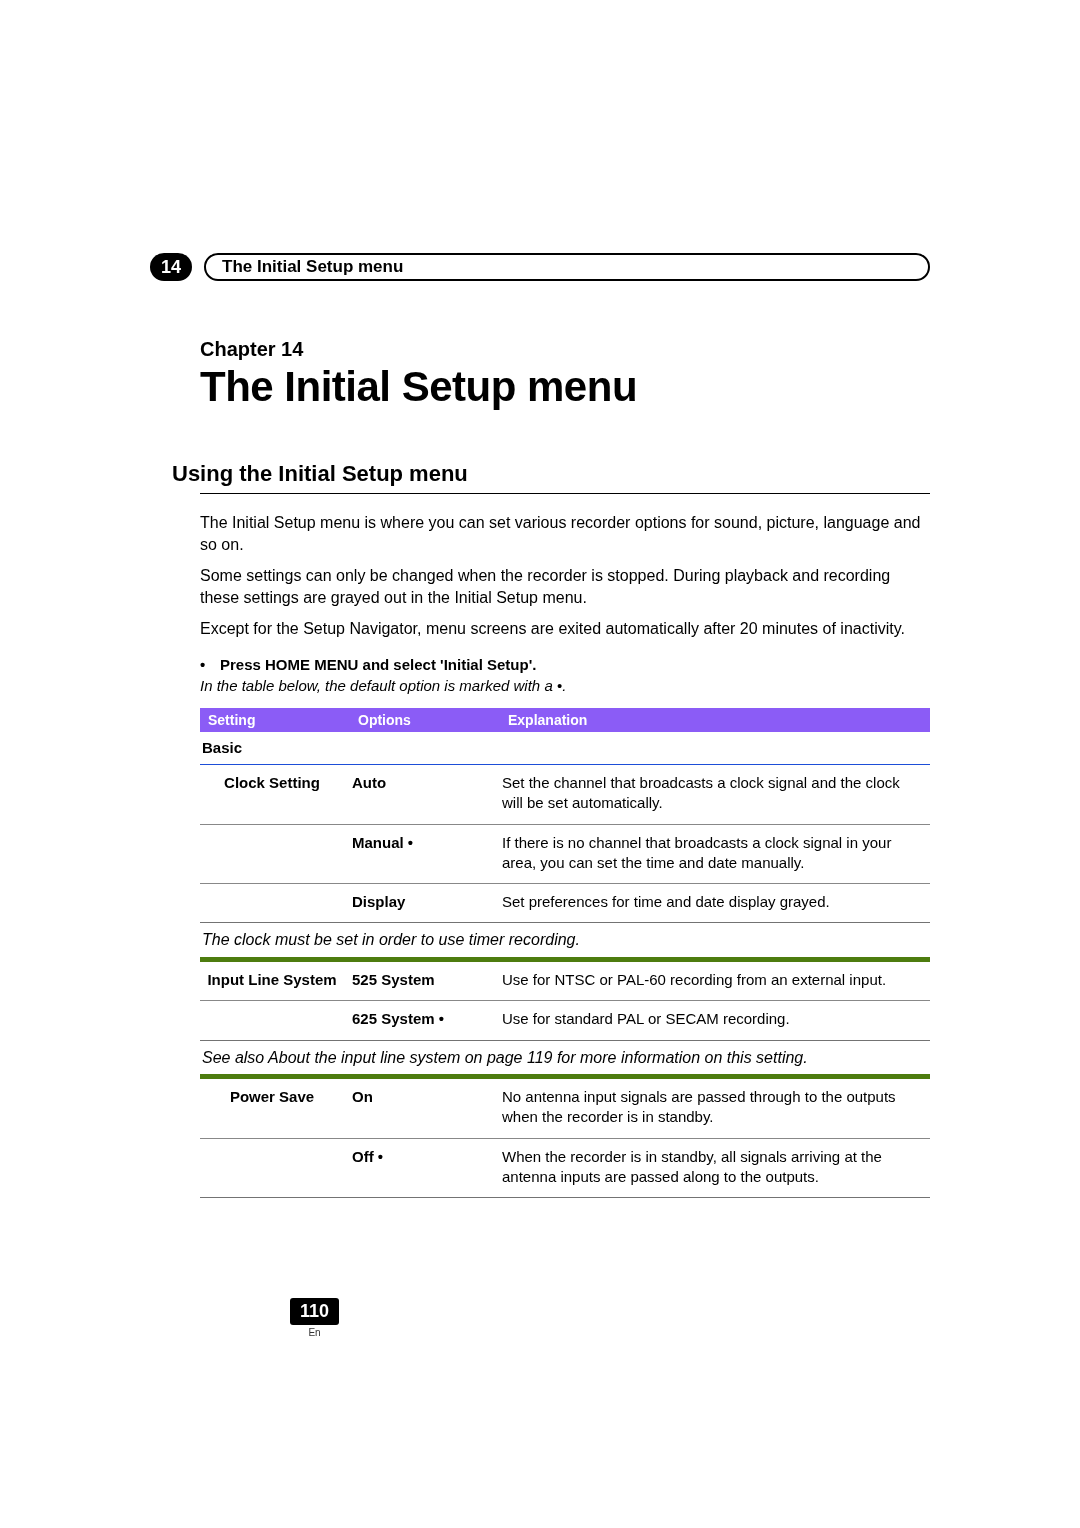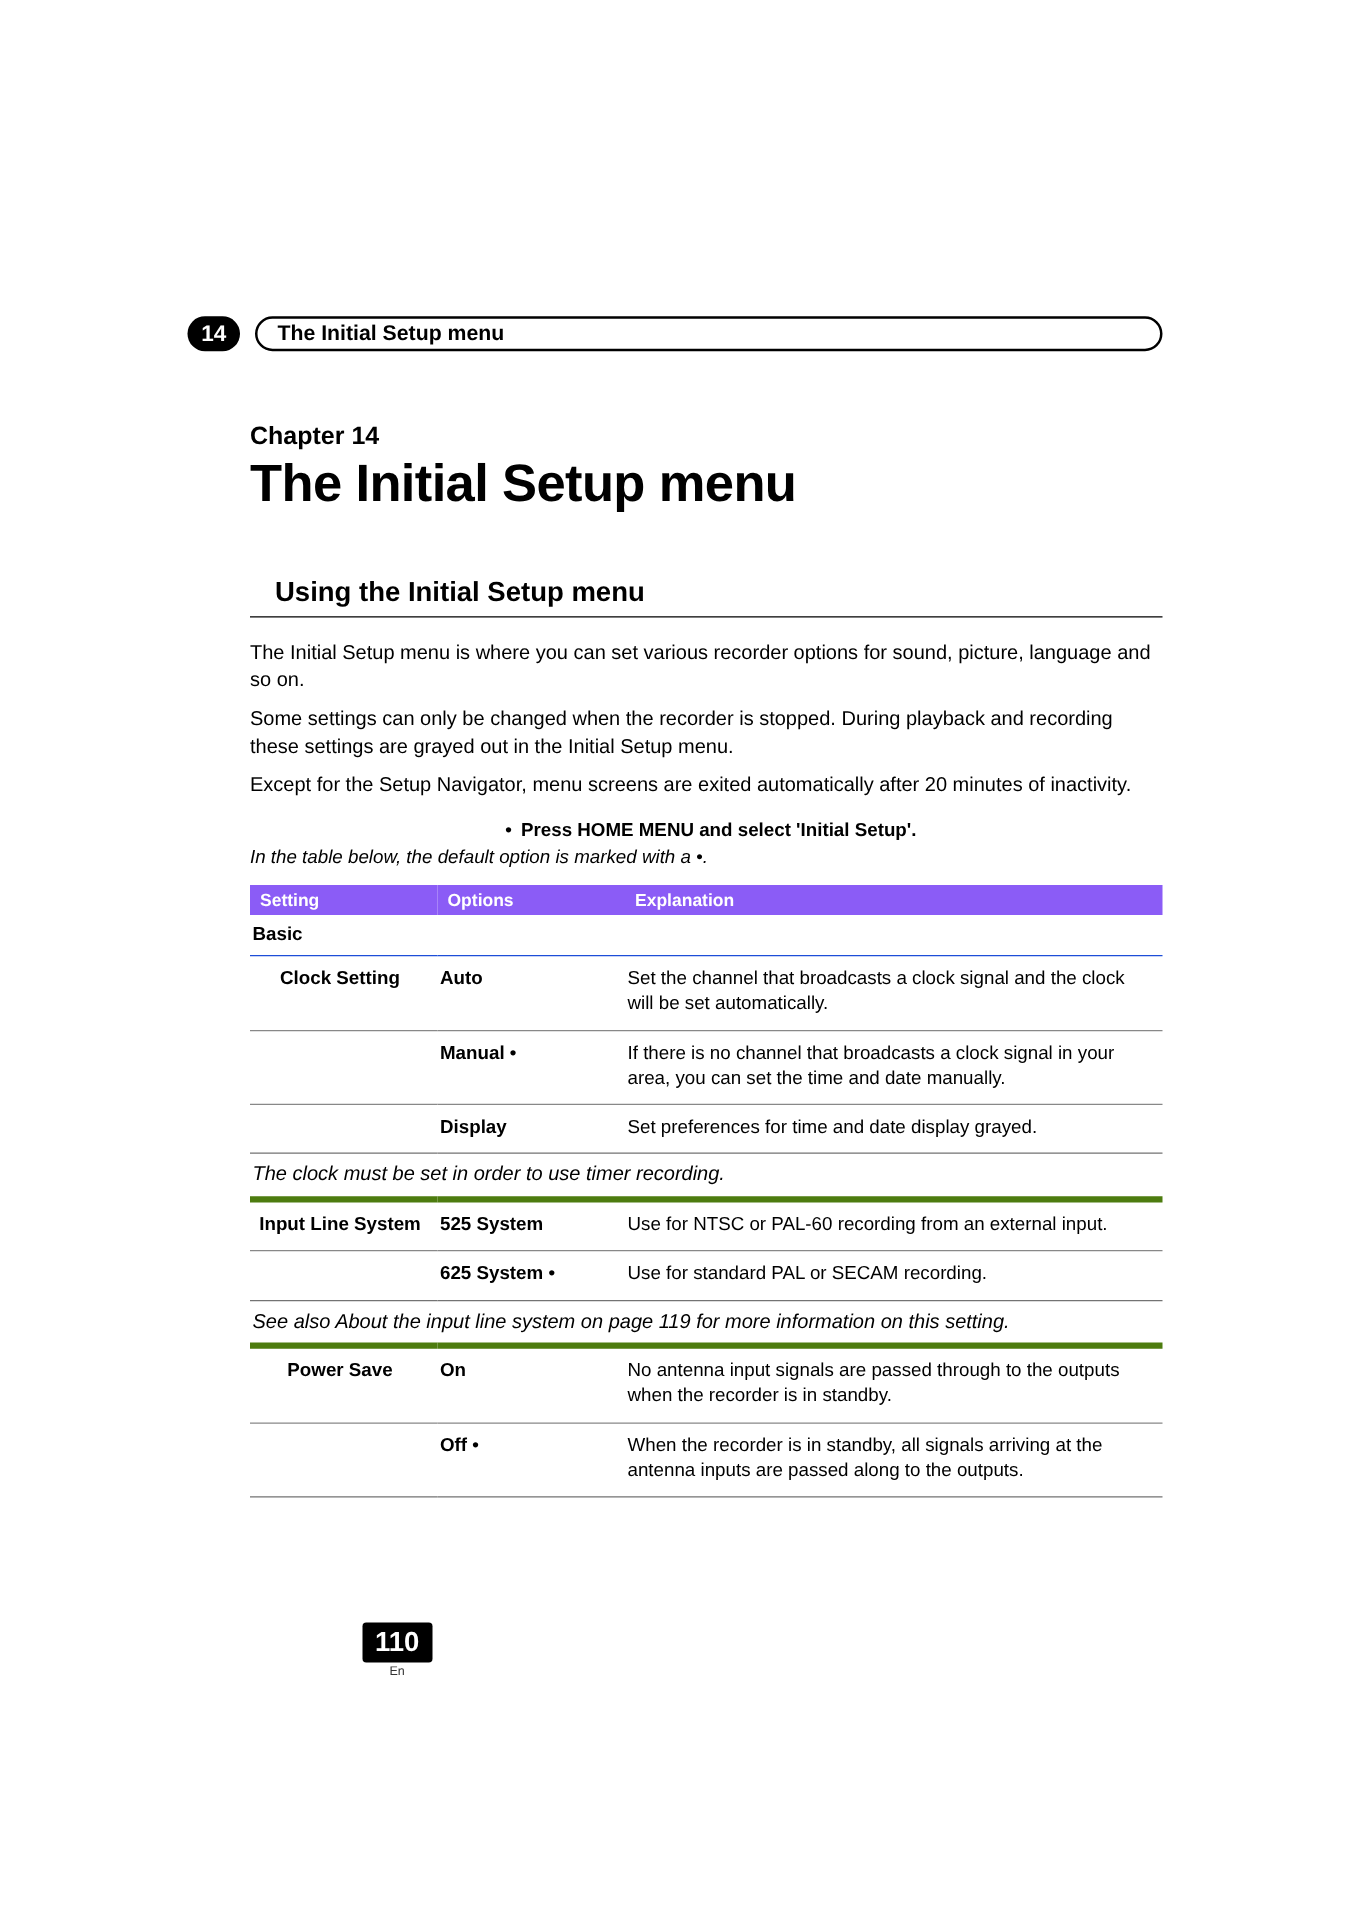--- a/index.html
+++ b/index.html
@@ -46,38 +46,38 @@
     font-weight: bold;
     font-size: 17px;
   }
   .chapter-block { margin-top: 56px; margin-left: 50px; }
   .chapter-label { font-weight: bold; font-size: 20px; }
   .main-title { font-weight: 900; font-size: 42px; margin-top: 2px; letter-spacing: -0.5px; }
   .sub-heading {
     font-weight: bold;
     font-size: 22px;
     margin-top: 50px;
-    margin-left: 70px;
+    margin-left: 22px;
   }
   .sub-rule {
     border: none;
     border-top: 1.5px solid #000;
     margin-top: 6px;
     margin-left: 50px;
     width: 730px;
   }
   .body-text {
     margin-left: 50px;
     width: 730px;
     font-size: 16px;
     line-height: 1.35;
     margin-top: 18px;
   }
   .body-text p { margin-bottom: 10px; }
-  .bullet-row { margin-left: 50px; margin-top: 16px; font-size: 15px; text-align: center; }
+  .bullet-row { margin-left: 50px; margin-top: 16px; font-size: 15px; }
   .bullet-row .b { font-weight: bold; }
   .bullet-row .dot { font-weight: bold; display: inline-block; width: 20px; }
   .italic-note { margin-left: 50px; font-size: 15px; font-style: italic; margin-top: 4px; }
   .italic-note .sq { font-style: normal; }
   .settings-table {
     margin-left: 50px;
     width: 730px;
     margin-top: 14px;
     border-collapse: collapse;
     font-size: 15px;
@@ -114,21 +114,21 @@
   .def-mark { font-weight: bold; }
   .page-number-block {
     position: absolute;
     left: 140px;
     top: 1046px;
   }
   .page-number {
     background: #000;
     color: #fff;
     font-weight: bold;
-    font-size: 22px;
+    font-size: 18px;
     padding: 3px 10px;
     border-radius: 3px;
     display: inline-block;
   }
   .page-lang { font-size: 10px; text-align: center; margin-top: 2px; color: #333; }
 </style>
 </head>
 <body>
 
 <div class="content">

